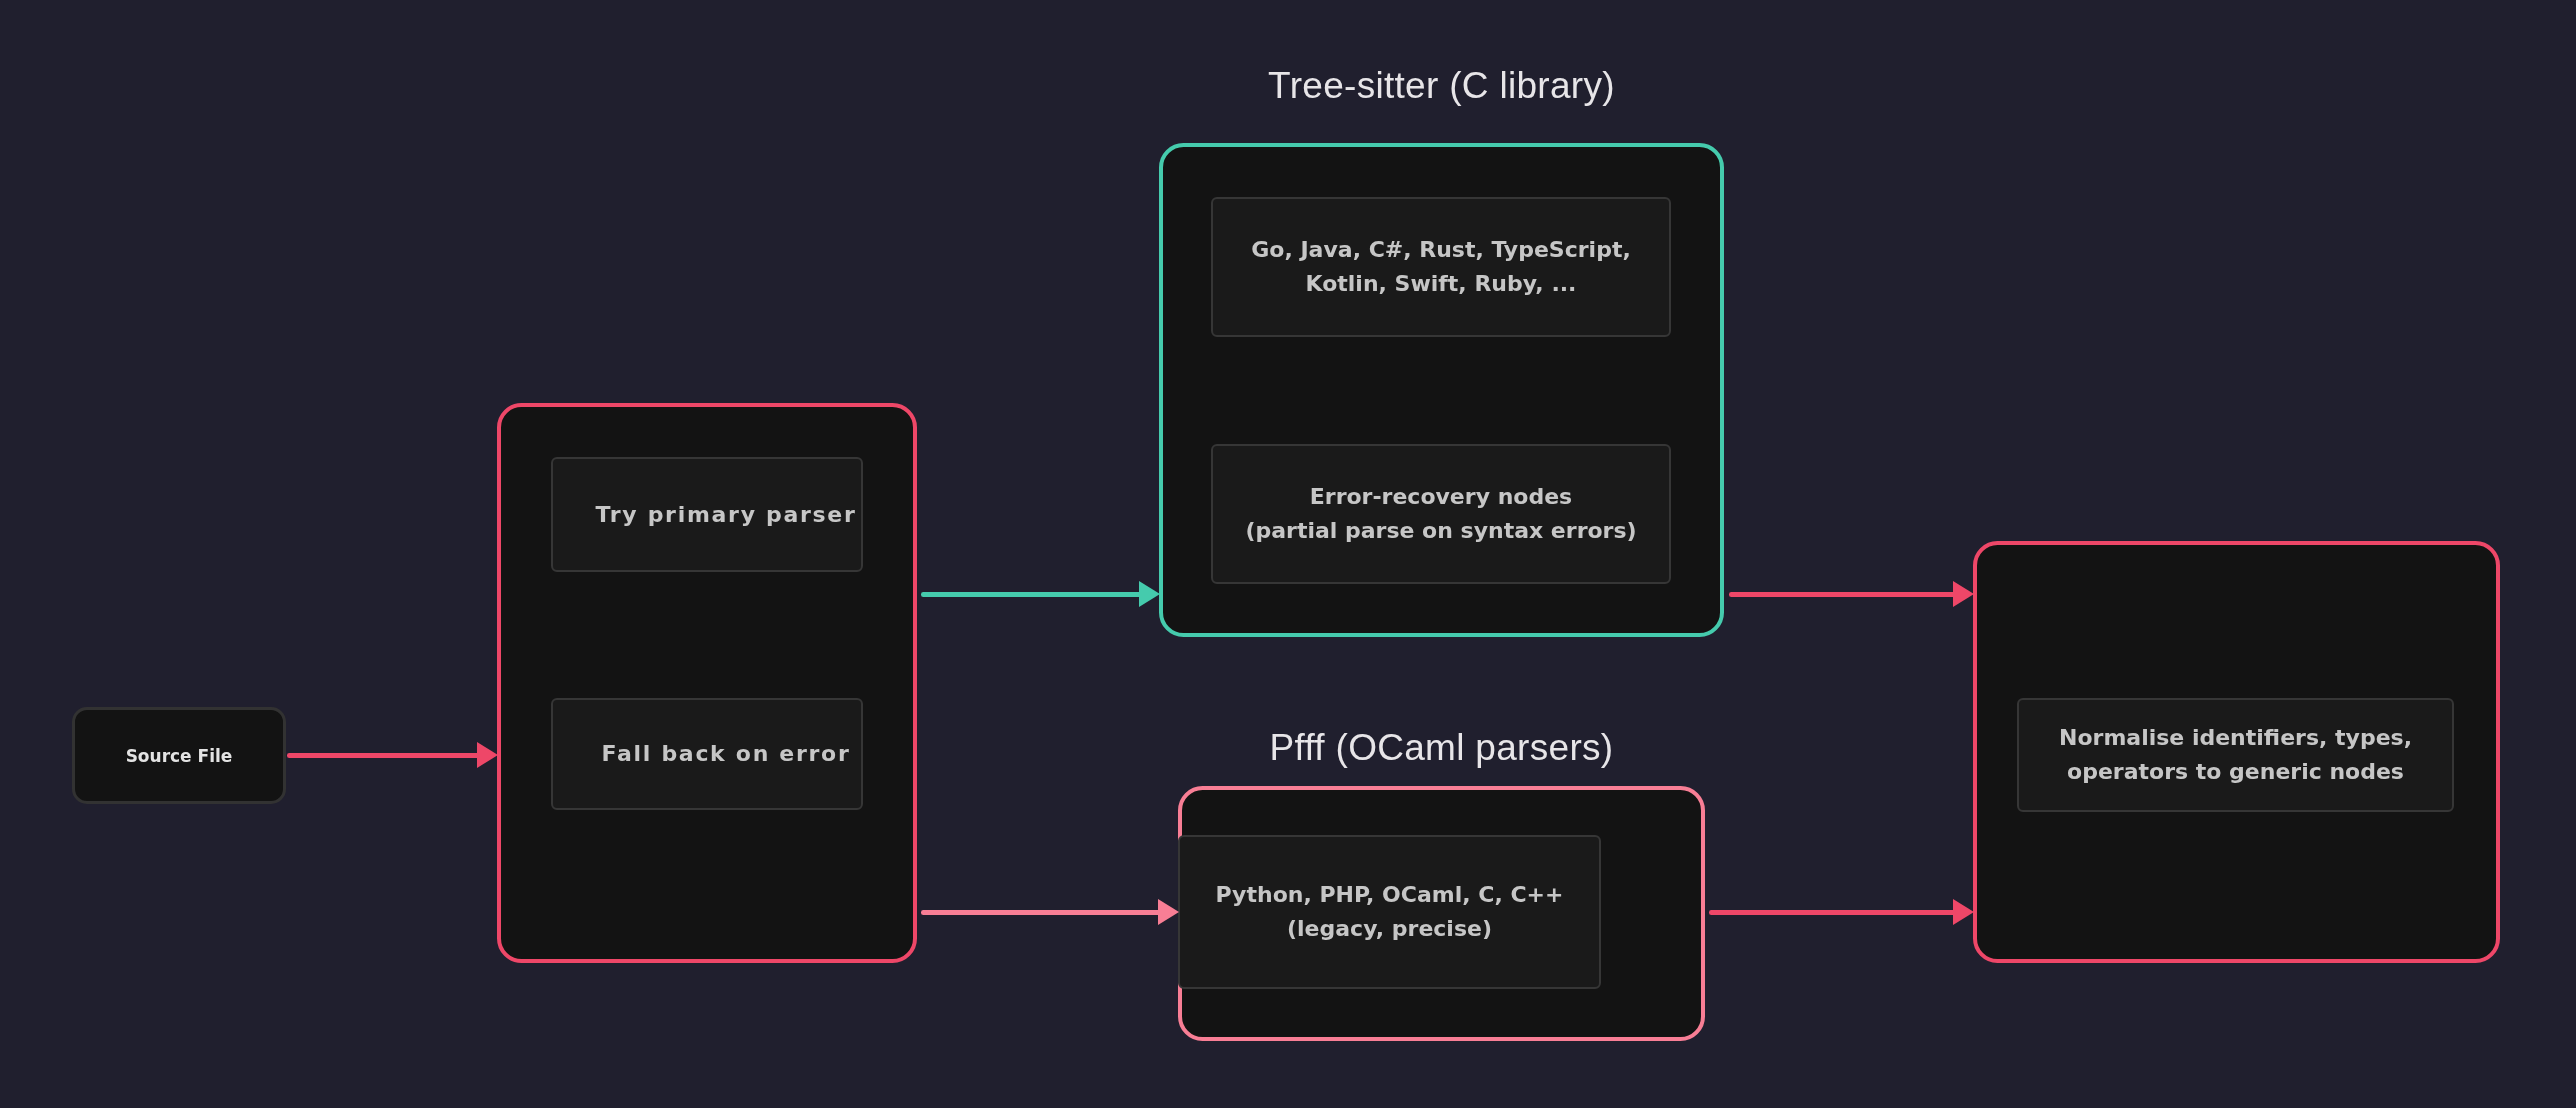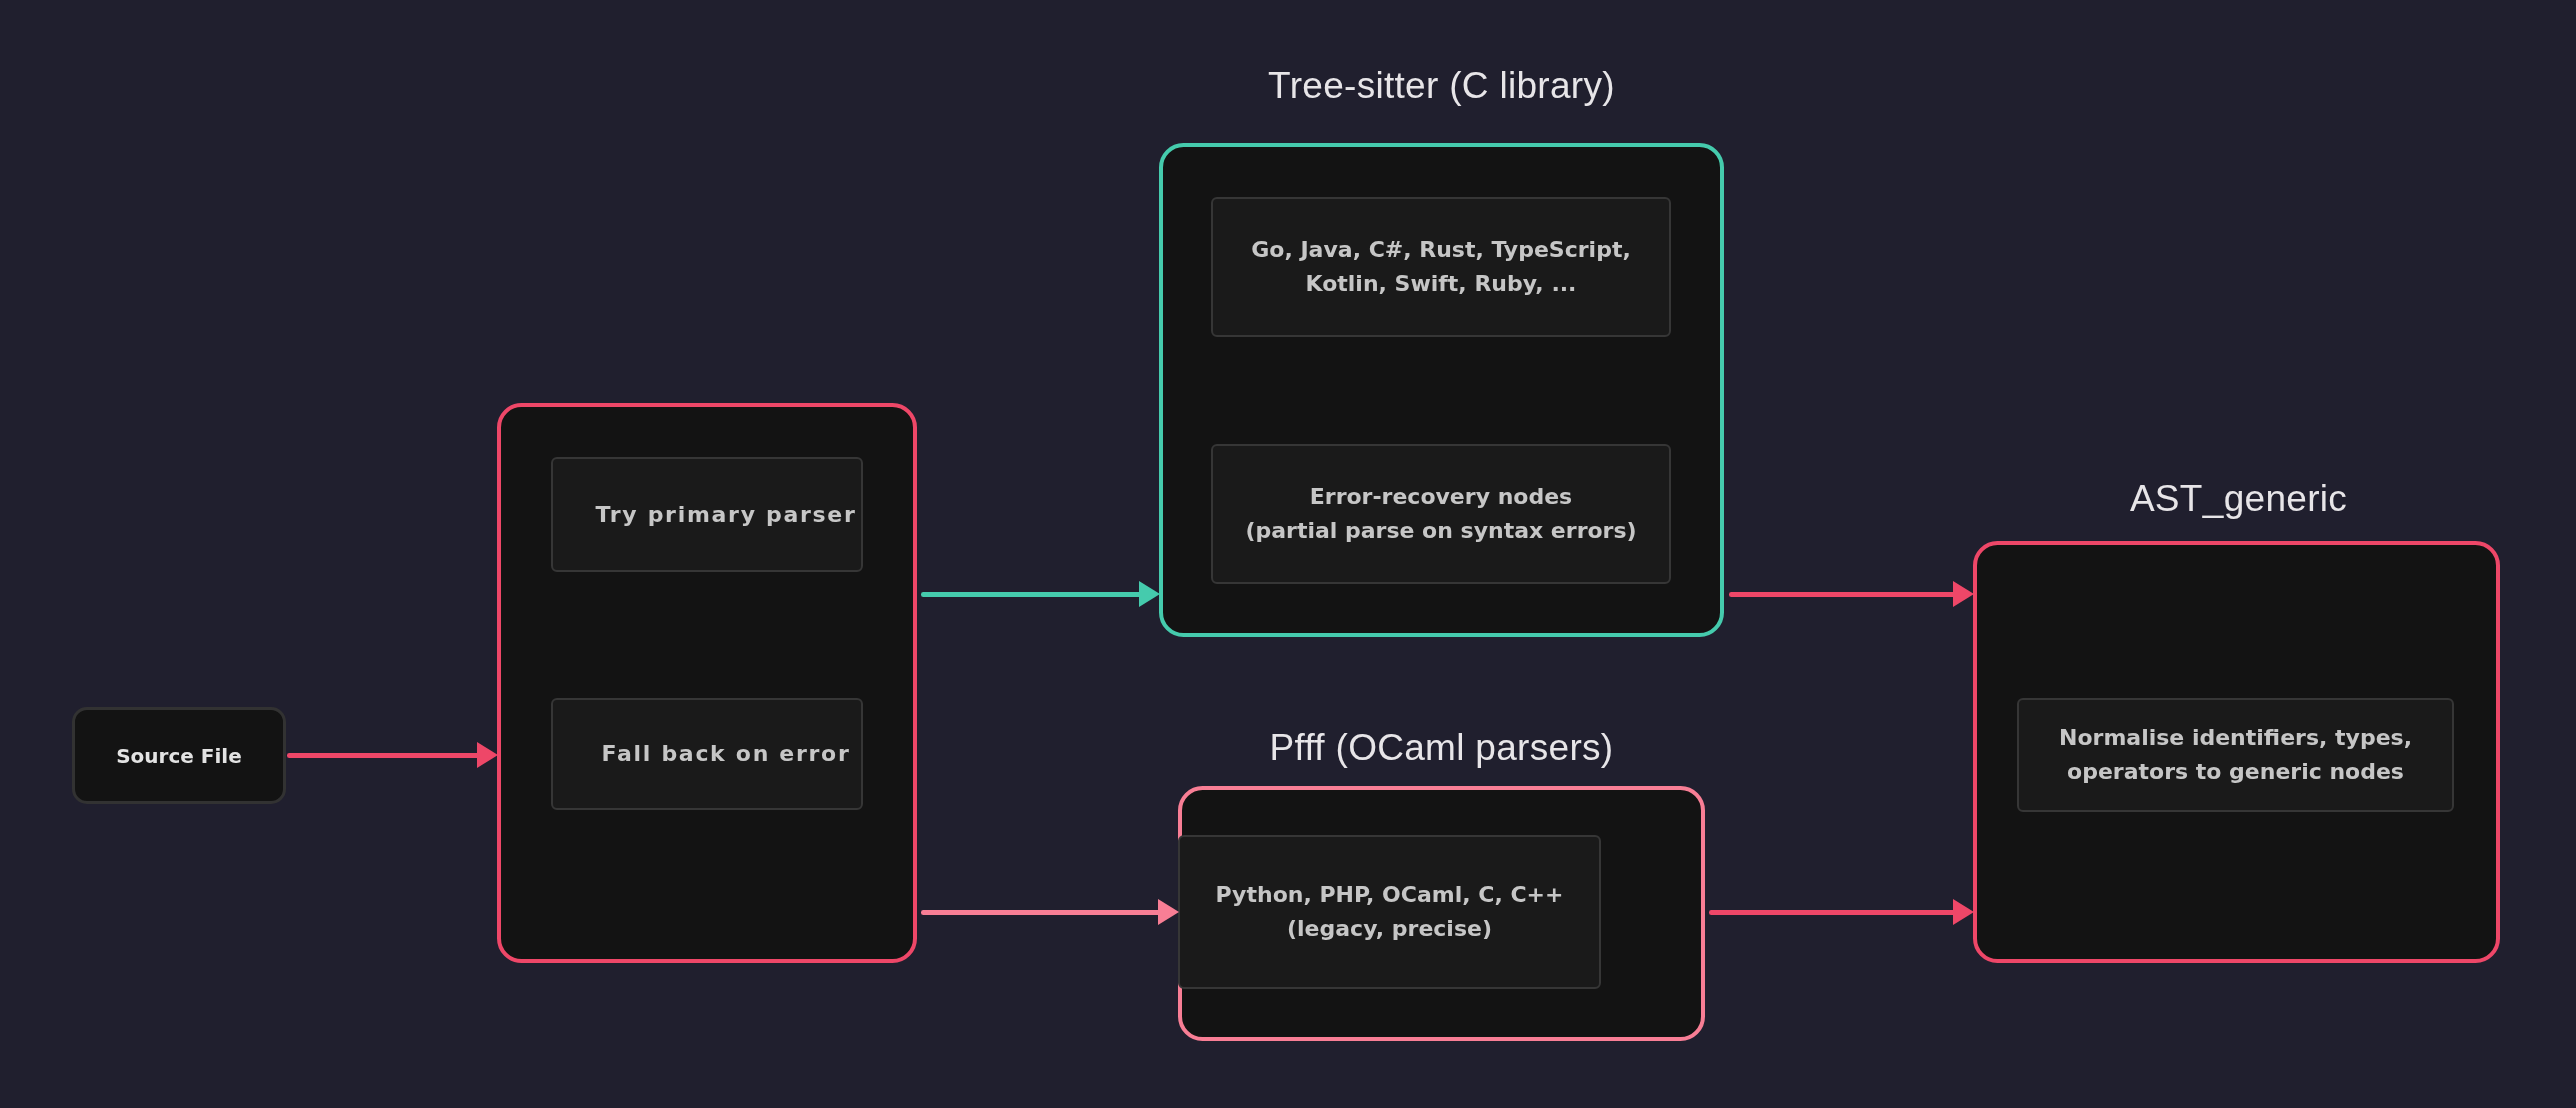--- a/index.html
+++ b/index.html
@@ -61,21 +61,21 @@
     background: var(--node-fill, #131313);
     border: 3.5px solid #323232;
     border-radius: 15px;
     box-sizing: border-box;
     display: flex;
     align-items: center;
     justify-content: center;
     color: var(--source-label-text, #e3e3e3);
     font-family: "DejaVu Sans", sans-serif;
     font-weight: bold;
-    font-size: 20px;
+    font-size: 17px;
   }
 
   .wide-label { letter-spacing: 1.7px; margin-left: 38px; }
 
   
   .edge { position: absolute; }
   .edge .shaft {
     position: absolute;
     height: 4.7px;
     border-radius: 2.3px;
@@ -139,21 +139,20 @@
 </head>
 <body>
 
 <div class="canvas">
 
 
   <div class="group-title" id="title-tree-sitter">Tree-sitter (C library)</div>
 
   <div class="group-title" id="title-pfff">Pfff (OCaml parsers)</div>
 
-  <div class="group-title" id="title-ast">AST_generic</div>
 
   <div class="container strong" id="c-pfff-or-tree"></div>
 
   <div class="container teal" id="c-tree"></div>
 
   <div class="container light" id="c-pfff"></div>
 
   <div class="container strong" id="c-ast"></div>
 
   <div class="innerbox" id="b-try">

